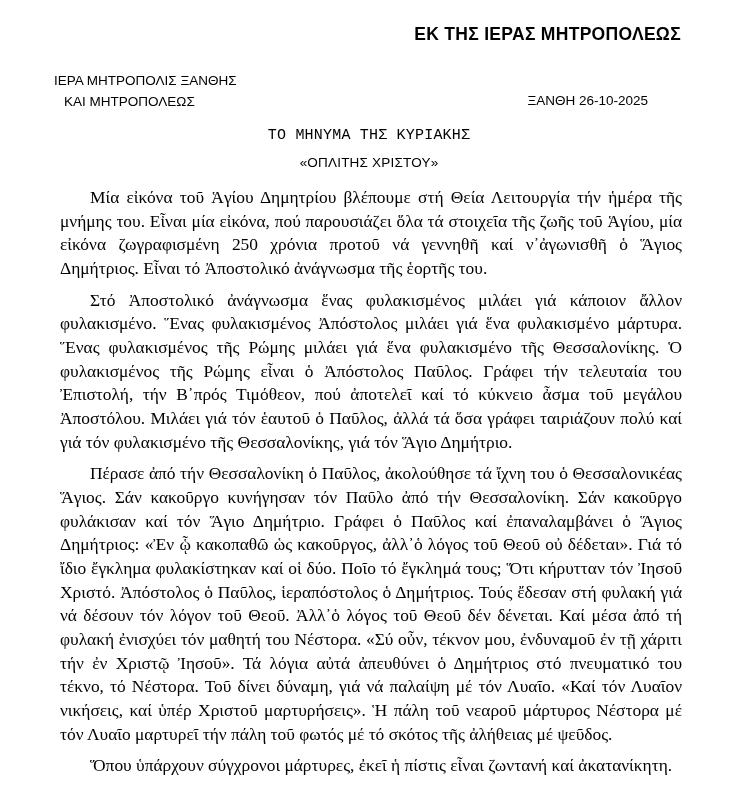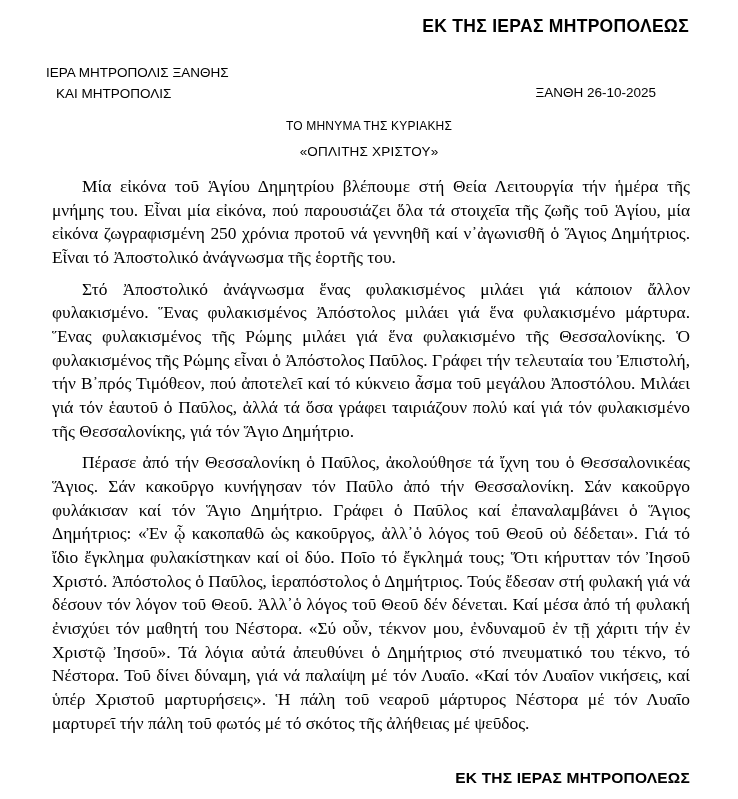--- a/index.html
+++ b/index.html
@@ -12,21 +12,21 @@
     height: 799px;
     font-family: "Liberation Serif", serif;
     color: #000000;
     overflow: hidden;
   }
   .page {
     position: relative;
     width: 738px;
     height: 799px;
     box-sizing: border-box;
-    padding: 4px;
+    padding: 12px;
   }
   .header-top {
     text-align: right;
     font-family: "Liberation Sans", sans-serif;
     font-weight: bold;
     font-size: 17.5px;
     letter-spacing: 0.3px;
     padding: 12px 45px 0 0;
   }
   .meta-row {
@@ -52,22 +52,23 @@
     padding-top: 22px;
     white-space: nowrap;
     text-align: center;
   }
   .titles {
     text-align: center;
     font-family: "Liberation Sans", sans-serif;
     margin-top: 14px;
   }
   .title-main {
-    font-size: 12px;
+    font-size: 15px;
     letter-spacing: 0.2px;
+    font-family: Liberation Mono, monospace;
   }
   .title-sub {
     font-size: 13.5px;
     margin-top: 11px;
     letter-spacing: 0.2px;
   }
   .body-text {
     padding: 8px 36px 0 40px;
     font-family: "Liberation Serif", serif;
     font-size: 17.4px;
@@ -91,31 +92,32 @@
 </head>
 <body>
 
 <div class="page">
 
   <div class="header-top">ΕΚ ΤΗΣ ΙΕΡΑΣ ΜΗΤΡΟΠΟΛΕΩΣ</div>
 
   <div class="meta-row">
     <div class="meta-left">
       <div class="line1">ΙΕΡΑ ΜΗΤΡΟΠΟΛΙΣ ΞΑΝΘΗΣ</div>
-      <div class="line2">ΚΑΙ ΜΗΤΡΟΠΟΛΙΣ</div>
+      <div class="line2">ΚΑΙ ΜΗΤΡΟΠΟΛΕΩΣ</div>
     </div>
     <div class="meta-right">ΞΑΝΘΗ  26-10-2025</div>
   </div>
 
   <div class="titles">
     <div class="title-main">ΤΟ ΜΗΝΥΜΑ ΤΗΣ ΚΥΡΙΑΚΗΣ</div>
     <div class="title-sub">«ΟΠΛΙΤΗΣ ΧΡΙΣΤΟΥ»</div>
   </div>
 
   <div class="body-text">
     <p>Μία εἰκόνα τοῦ Ἁγίου Δημητρίου βλέπουμε στή Θεία Λειτουργία τήν ἡμέρα τῆς μνήμης του. Εἶναι μία εἰκόνα, πού παρουσιάζει ὅλα τά στοιχεῖα τῆς ζωῆς τοῦ Ἁγίου, μία εἰκόνα ζωγραφισμένη 250 χρόνια προτοῦ νά γεννηθῆ καί ν᾽ἀγωνισθῆ ὁ Ἅγιος Δημήτριος. Εἶναι τό Ἀποστολικό ἀνάγνωσμα τῆς ἑορτῆς του.</p>
     <p>Στό Ἀποστολικό ἀνάγνωσμα ἕνας φυλακισμένος μιλάει γιά κάποιον ἄλλον φυλακισμένο. Ἕνας φυλακισμένος Ἀπόστολος μιλάει γιά ἕνα φυλακισμένο μάρτυρα. Ἕνας φυλακισμένος τῆς Ρώμης μιλάει γιά ἕνα φυλακισμένο τῆς Θεσσαλονίκης. Ὁ φυλακισμένος τῆς Ρώμης εἶναι ὁ Ἀπόστολος Παῦλος. Γράφει τήν τελευταία του Ἐπιστολή, τήν Β᾽πρός Τιμόθεον, πού ἀποτελεῖ καί τό κύκνειο ἆσμα τοῦ μεγάλου Ἀποστόλου. Μιλάει γιά τόν ἑαυτοῦ ὁ Παῦλος, ἀλλά τά ὅσα γράφει ταιριάζουν πολύ καί γιά τόν φυλακισμένο τῆς Θεσσαλονίκης, γιά τόν Ἅγιο Δημήτριο.</p>
     <p>Πέρασε ἀπό τήν Θεσσαλονίκη ὁ Παῦλος, ἀκολούθησε τά ἴχνη του ὁ Θεσσαλονικέας Ἅγιος. Σάν κακοῦργο  κυνήγησαν τόν Παῦλο ἀπό τήν Θεσσαλονίκη. Σάν κακοῦργο φυλάκισαν καί τόν Ἅγιο Δημήτριο. Γράφει ὁ Παῦλος καί ἐπαναλαμβάνει ὁ Ἅγιος Δημήτριος: «Ἐν ᾧ κακοπαθῶ ὡς κακοῦργος, ἀλλ᾽ὁ λόγος τοῦ Θεοῦ οὐ δέδεται». Γιά τό ἴδιο ἔγκλημα φυλακίστηκαν καί οἱ δύο. Ποῖο τό ἔγκλημά τους; Ὅτι κήρυτταν τόν Ἰησοῦ Χριστό. Ἀπόστολος ὁ Παῦλος, ἱεραπόστολος ὁ Δημήτριος. Τούς ἔδεσαν στή φυλακή γιά νά δέσουν τόν λόγον τοῦ Θεοῦ. Ἀλλ᾽ὁ λόγος τοῦ Θεοῦ δέν δένεται. Καί μέσα ἀπό τή φυλακή ἐνισχύει τόν μαθητή του Νέστορα. «Σύ οὖν, τέκνον μου, ἐνδυναμοῦ ἐν τῇ χάριτι τήν ἐν Χριστῷ Ἰησοῦ». Τά λόγια αὐτά ἀπευθύνει ὁ Δημήτριος στό πνευματικό του τέκνο, τό Νέστορα. Τοῦ δίνει δύναμη, γιά νά παλαίψη μέ τόν Λυαῖο. «Καί τόν Λυαῖον νικήσεις, καί ὑπέρ Χριστοῦ μαρτυρήσεις». Ἡ πάλη τοῦ νεαροῦ μάρτυρος Νέστορα μέ τόν Λυαῖο μαρτυρεῖ τήν πάλη τοῦ φωτός μέ τό σκότος τῆς ἀλήθειας μέ ψεῦδος.</p>
+    <p>Ὅπου ὑπάρχουν σύγχρονοι μάρτυρες, ἐκεῖ ἡ πίστις εἶναι ζωντανή καί ἀκατανίκητη.</p>
   </div>
 
   <div class="footer">ΕΚ ΤΗΣ ΙΕΡΑΣ ΜΗΤΡΟΠΟΛΕΩΣ</div>
 
 </div>
 
 </body></html>

